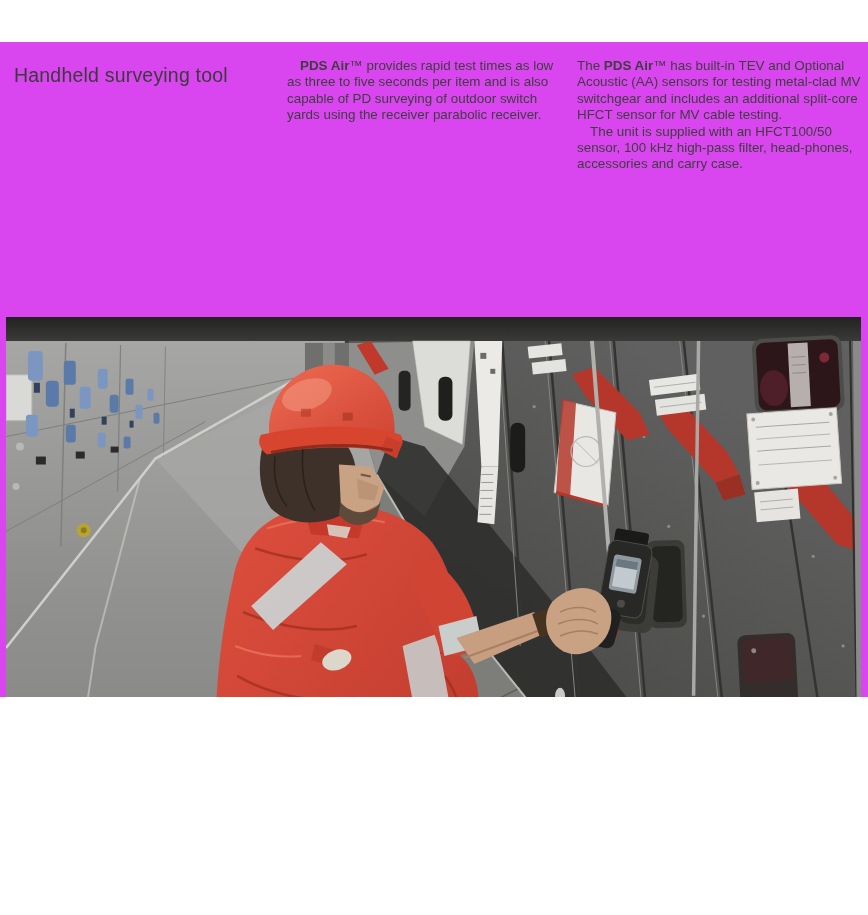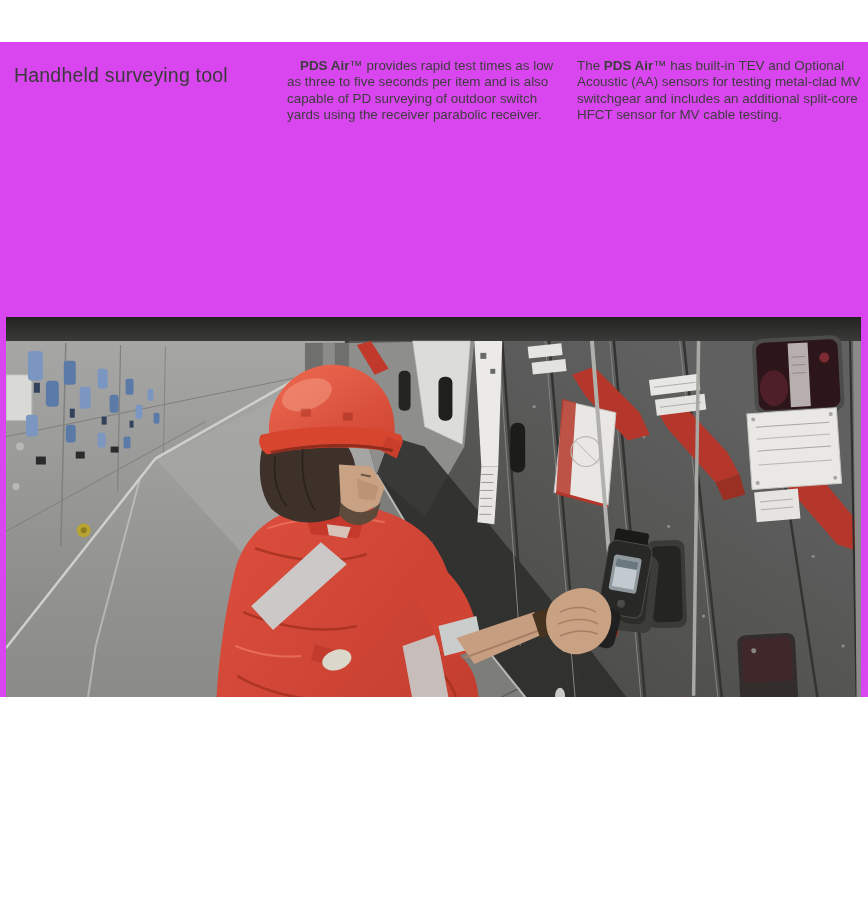--- a/index.html
+++ b/index.html
@@ -22,20 +22,21 @@
 <div class="page">
 
   <div class="page-title">Handheld surveying tool</div>
 
   <div class="col col-1">
     <p class="ind"><b>PDS Air</b><span>™</span><span> provides rapid test times as low as three to five seconds per item and is also capable of PD surveying of outdoor switch yards using the receiver parabolic receiver.</span></p>
   </div>
 
   <div class="col col-2">
     <p><span>The </span><b>PDS Air</b><span>™</span><span> has built-in TEV and Optional Acoustic (AA) sensors for testing metal-clad MV switchgear and includes an additional split-core HFCT sensor for MV cable testing.</span></p>
+    <p class="ind">The unit is supplied with an HFCT100/50 sensor, 100 kHz high-pass filter, head-phones, accessories and carry case.</p>
   </div>
 
   <div class="photo">
     <svg viewBox="0 0 858 630" preserveAspectRatio="none">
       <defs>
         <linearGradient id="gFloor" x1="0" y1="0" x2="0" y2="1">
           <stop offset="0" stop-color="#a8a8a6"></stop>
             <stop offset="0.45" stop-color="#90908e"></stop>
             <stop offset="1" stop-color="#7a7a78"></stop>
         </linearGradient>

